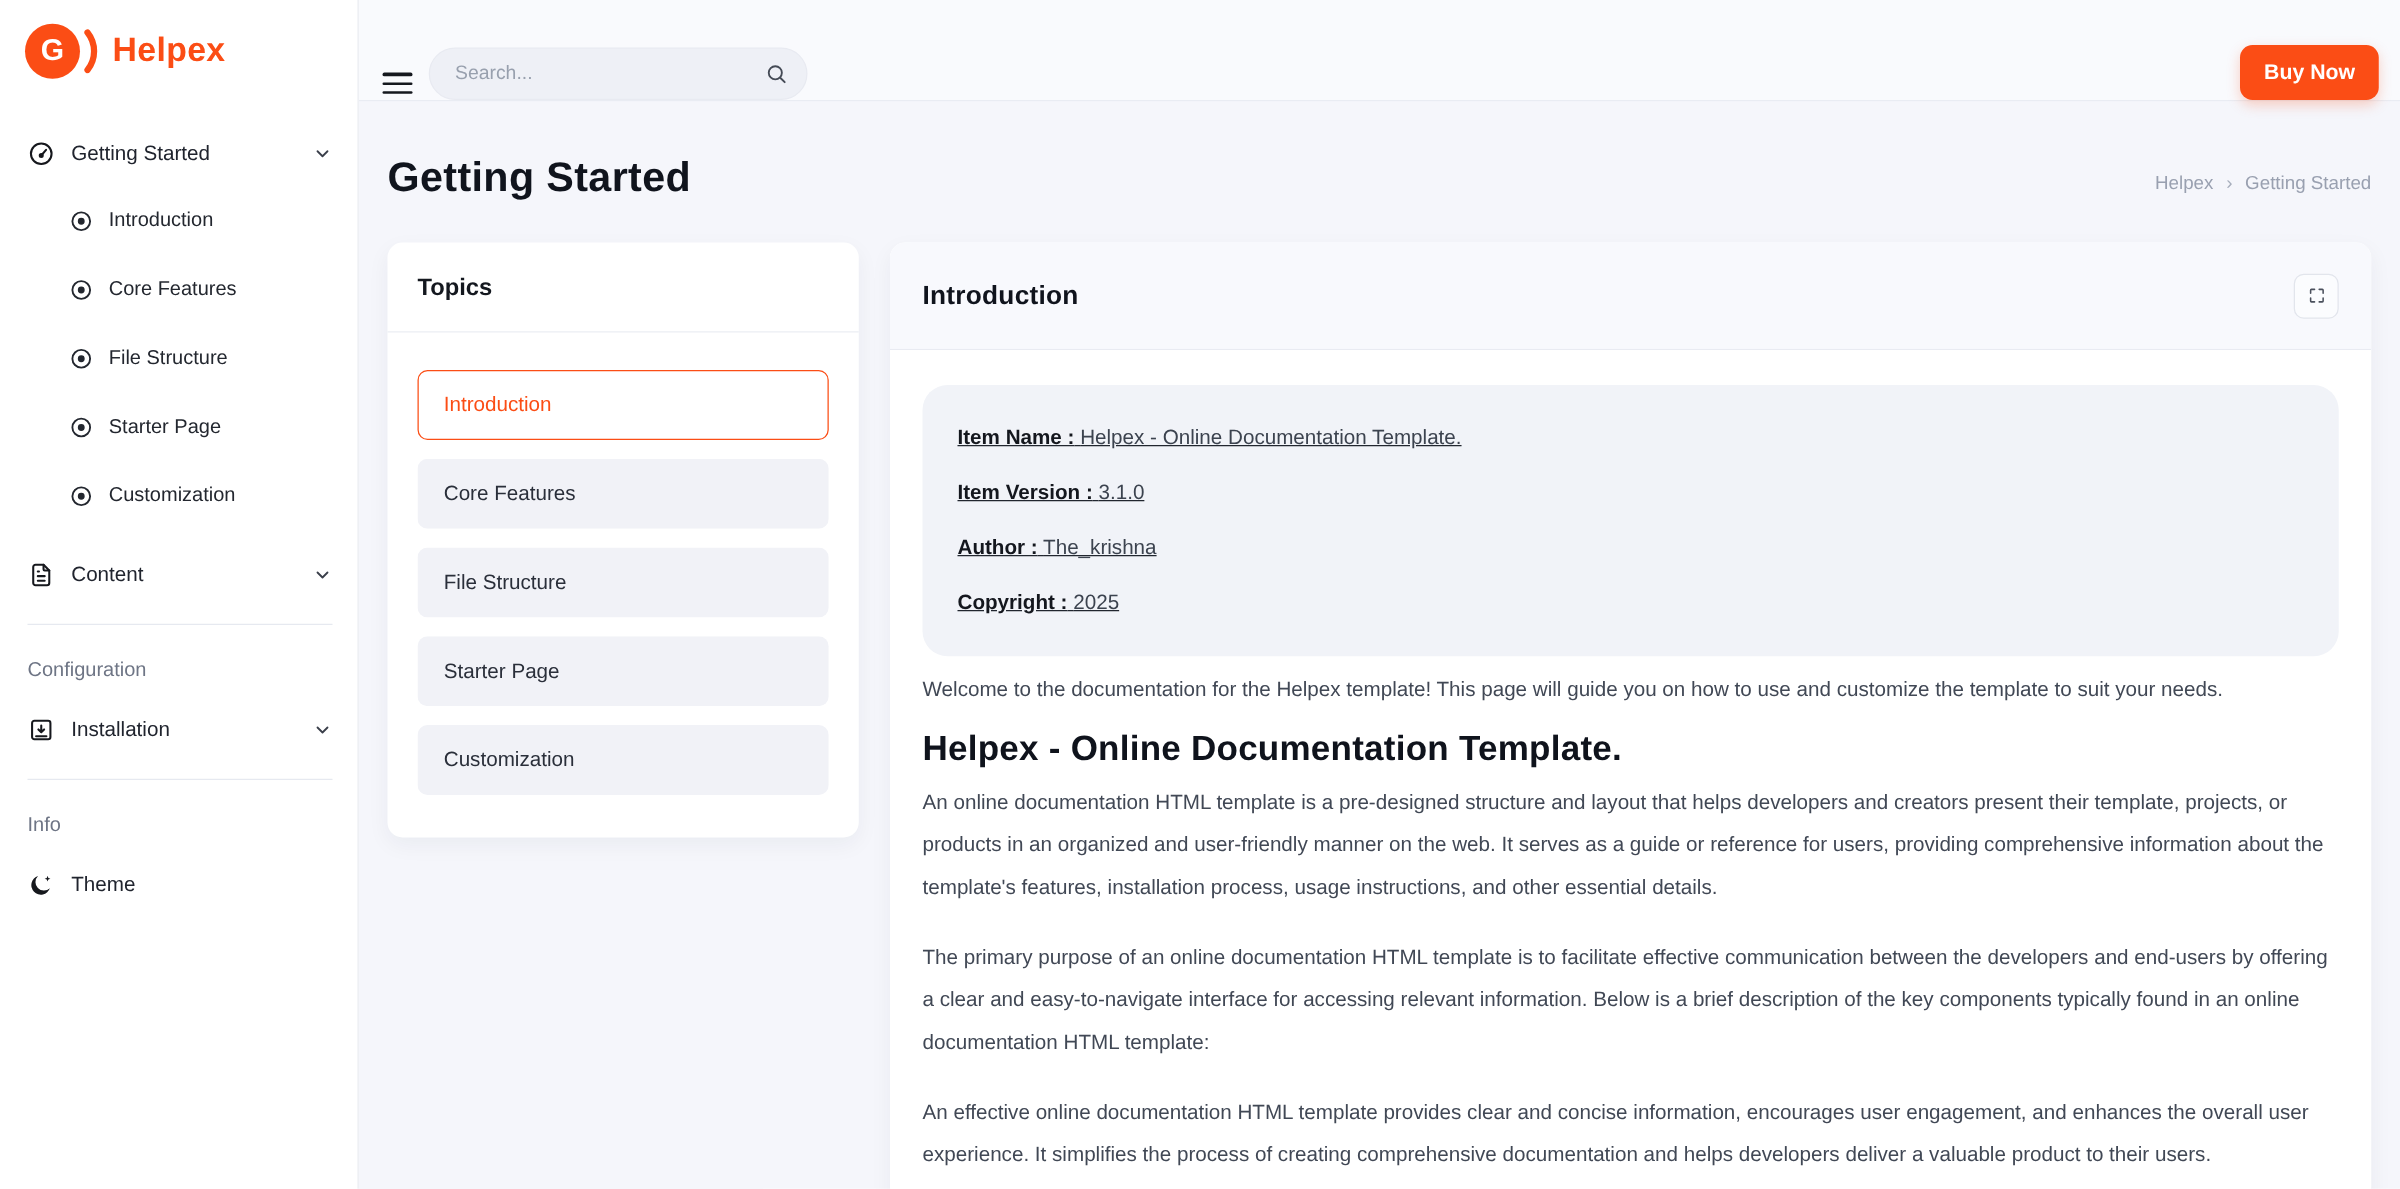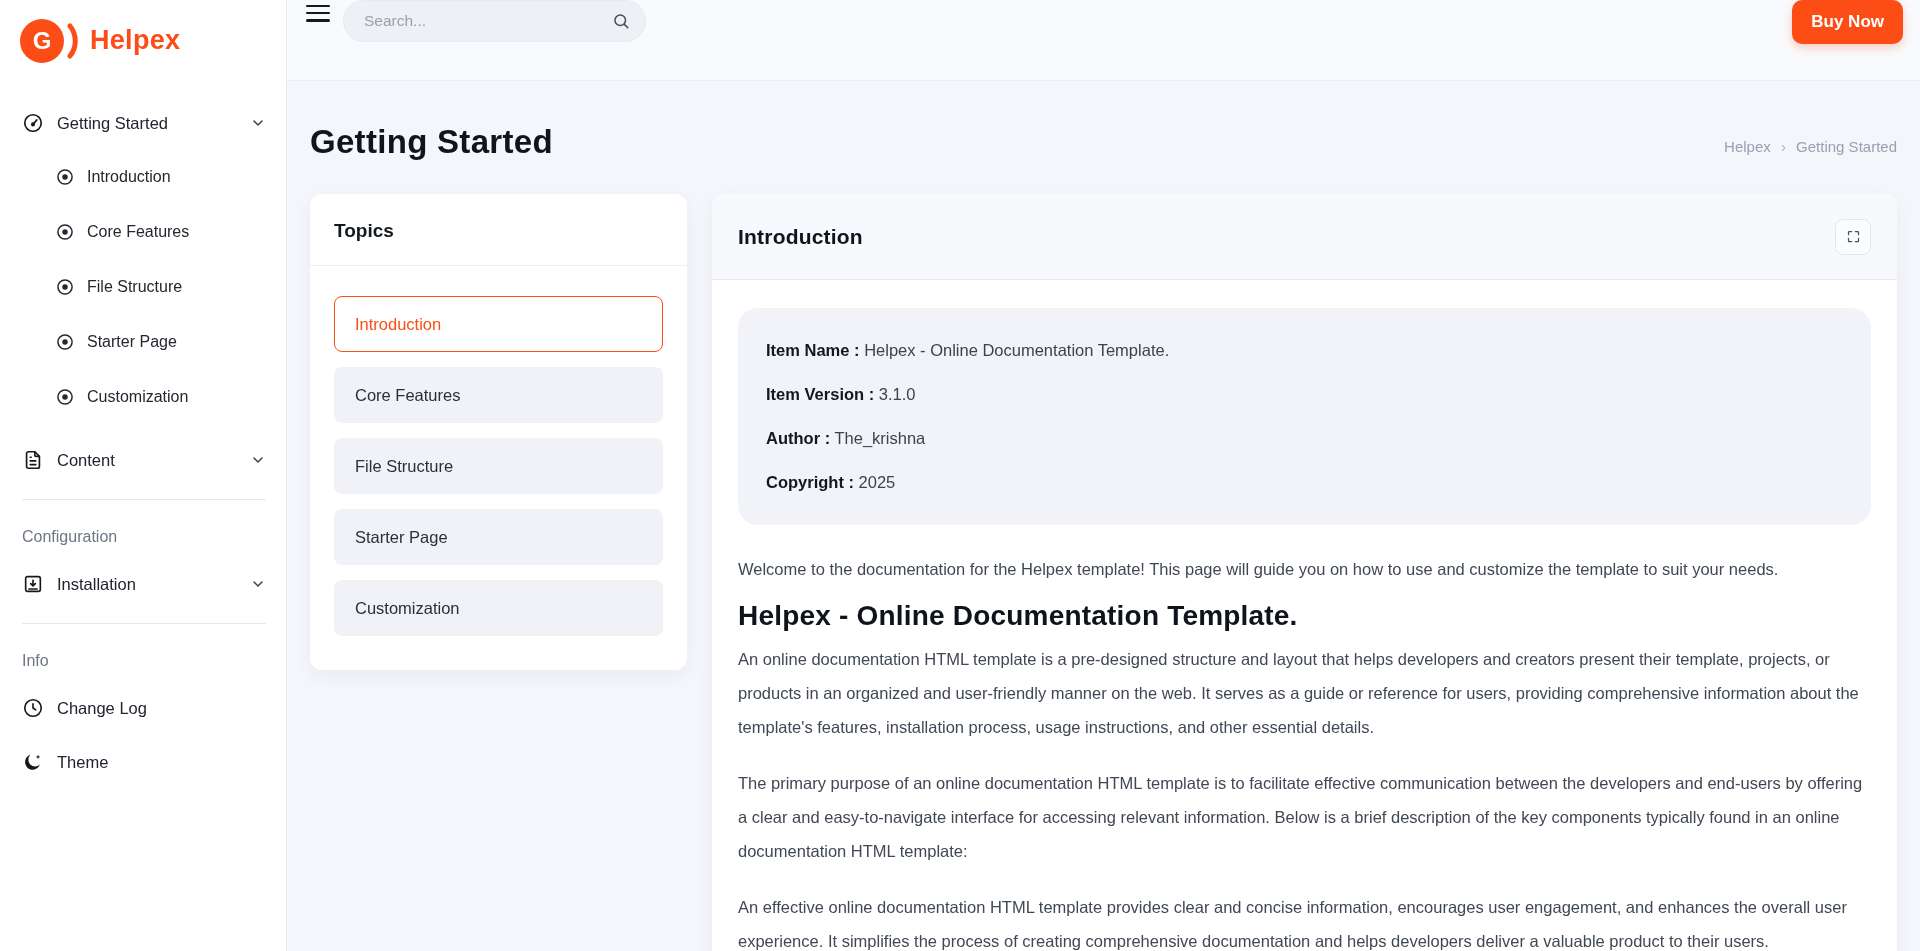--- a/index.html
+++ b/index.html
@@ -42,21 +42,21 @@
   .sub li{
     height:44px;margin-bottom:11px;display:flex;align-items:center;gap:12px;
     font-size:16px;color:#23272f;cursor:pointer;
   }
   .sep{border:none;border-top:1px solid #e6e9f0;margin:17px 0 0 0;}
   .section-label{margin:28px 0 16px 0;font-size:16px;color:#6e7585;}
 
   
   .main{margin-left:287px;}
   .topbar{
-    height:81px;display:flex;align-items:flex-start;
+    height:81px;display:flex;align-items:flex-end;
     background:#f9fafd;border-bottom:1px solid #e9ecf3;
     padding:0 17px 0 19px;
   }
   .hamburger{background:none;border:none;width:24px;cursor:pointer;padding:0;margin-right:10px;}
   .hamburger span{display:block;height:2.6px;background:#15181e;border-radius:2px;margin:4.6px 0;}
   .searchbox{
     position:relative;width:303px;height:42px;margin-left:3px;
   }
   .searchbox input{
     width:100%;height:100%;border:1px solid #e8eaf1;border-radius:21px;
@@ -103,26 +103,26 @@
     height:86px;display:flex;align-items:center;justify-content:space-between;
     padding:0 26px;background:#f8f9fd;border-bottom:1px solid #e9ebf2;
     border-radius:12px 12px 0 0;
   }
   .content-head h3{margin:0;font-size:21px;font-weight:800;color:#10141d;letter-spacing:.2px;}
   .expand-btn{
     width:36px;height:36px;border:1px solid #e2e5ec;border-radius:8px;background:#fbfcfe;
     display:flex;align-items:center;justify-content:center;cursor:pointer;color:#4a505c;
   }
   .card-body{padding:28px 26px 60px;background:#fff;}
-  .info-box{background:#f1f3f8;border-radius:20px;padding:31px 28px;}
+  .info-box{background:#f1f3f8;border-radius:20px;padding:31px 28px;text-decoration:underline;}
   .info-box p{margin:0 0 21px;font-size:16.5px;color:#3c434f;line-height:23px;}
   .info-box p:last-child{margin-bottom:0;}
   .info-box b{color:#14171e;font-weight:700;}
   .para{margin:0 0 22px;font-size:16.5px;color:#414855;line-height:34px;}
-  .intro-para{margin-top:27px;margin-bottom:14px;}
+  .intro-para{margin-top:10px;margin-bottom:14px;}
   .section-heading{margin:0 0 10px;font-size:28px;font-weight:800;color:#0f131c;letter-spacing:.2px;}
 </style>
 </head>
 <body>
 
 <aside class="sidebar">
   <div class="brand">
     <span class="brand-disc">G</span>
     <svg class="brand-paren" width="13" height="36" viewBox="0 0 13 36" fill="none" stroke="currentColor" stroke-width="5" stroke-linecap="round">
         <path d="M3 3a24 24 0 0 1 0 30"></path>
@@ -203,27 +203,20 @@
         </svg>
       <span>Installation</span>
       <svg class="chev" width="16" height="16" viewBox="0 0 24 24" fill="none" stroke="currentColor" stroke-width="2.2" stroke-linecap="round" stroke-linejoin="round">
           <path d="M6 9l6 6 6-6"></path>
         </svg>
     </div>
 
     <hr class="sep">
     <div class="section-label">Info</div>
 
-    <div class="nav-item">
-      <svg class="ico" width="22" height="22" viewBox="0 0 24 24" fill="none" stroke="currentColor" stroke-width="1.8" stroke-linecap="round">
-          <circle cx="12" cy="12" r="9"></circle>
-          <path d="M12 7.5V12l3 2"></path>
-        </svg>
-      <span>Change Log</span>
-    </div>
 
 
     <div class="nav-item">
       <svg class="ico" width="22" height="22" viewBox="0 0 24 24" fill="currentColor">
           <path d="M19.5 14.8A8.3 8.3 0 1 1 9.2 4.2a7 7 0 0 0 10.3 10.6z"></path>
           <path d="M17.5 4l.7 1.8L20 6.5l-1.8.7-.7 1.8-.7-1.8-1.8-.7 1.8-.7z"></path>
         </svg>
       <span>Theme</span>
     </div>
   </nav>

